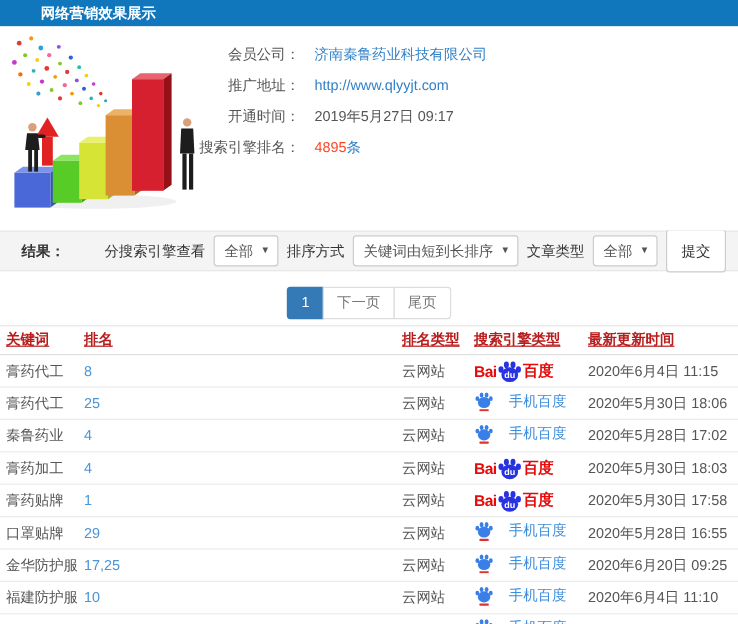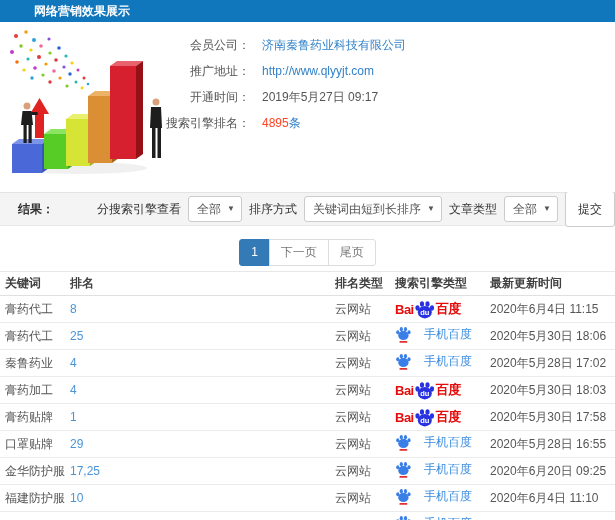--- a/index.html
+++ b/index.html
@@ -17,21 +17,21 @@
   .info-row { display:flex; align-items:center; height:26px; }
   .info-label { width:100px; text-align:right; color:#555; }
   .info-value { margin-left:12px; color:#555; }
   a.blue, .blue { color:var(--link_blue,#3181c8); text-decoration:none; }
   .rank-num { color:var(--rank_red,#ff4422); }
   .rank-suffix { color:var(--link_blue,#3181c8); }
 
   
   .filter-bar { height:34px; background:#f4f4f4; border-top:1px solid #e3e3e3;
     border-bottom:1px solid #e7e7e7; display:flex; align-items:center;
-    padding:0 0 0 18px; }
+    padding:0 10px 0 18px; }
   .result-label { font-weight:bold; color:#333; }
   .filter-controls { margin-left:auto; display:flex; align-items:center; gap:7px; }
   .f-label { font-weight:normal; color:#333; white-space:nowrap; }
   .select { position:relative; background:#fff; border:1px solid #ccc; border-radius:3px;
     height:26px; line-height:24px; padding:0 20px 0 8px; color:#555; cursor:pointer;
     white-space:nowrap; }
   .caret { position:absolute; right:6px; top:0; line-height:24px; font-size:8px; color:#555; }
   .btn-submit { height:36px; background:#fff; border:1px solid #ccc; border-radius:3px;
     padding:0 12px; color:#333; font-size:12px; cursor:pointer;
     font-family:"Liberation Sans","DejaVu Sans",sans-serif; }
@@ -44,21 +44,21 @@
   .page-item.first { border-radius:3px 0 0 3px; margin-left:0; }
   .page-item.last  { border-radius:0 3px 3px 0; }
   .page-item.active { background:var(--accent_blue,#337ab7);
     border-color:var(--accent_blue,#337ab7); color:#fff; }
 
   
   .table-wrap { margin-top:5px; }
   table { width:615px; border-collapse:collapse; table-layout:fixed; }
   col.c1{width:70px;} col.c2{width:265px;} col.c3{width:60px;} col.c4{width:95px;} col.c5{width:125px;}
   thead th { height:24px; border-top:1px solid #e7e7e7; border-bottom:1px solid #e0e0e0;
-    text-align:left; font-weight:bold; color:#404040; font-size:12px; vertical-align:middle; }
+    text-align:left; font-weight:bold; color:#b91c1c; font-size:12px; vertical-align:middle;text-decoration:underline; }
   tbody td { height:27px; border-bottom:1px solid #ebebeb; vertical-align:middle;
     color:#555; font-size:12px; overflow:hidden; white-space:nowrap; }
   th:first-child, td:first-child { padding-left:5px; }
   .rank-link { color:#4a94d9; text-decoration:none; cursor:pointer; }
 
   
   .engine-cell .logo-pc, .engine-cell .logo-mobile { display:none; align-items:center; }
   .engine-cell.baidu-pc .logo-pc { display:inline-flex; }
   .engine-cell.baidu-mobile .logo-mobile { display:inline-flex; }
   .logo-pc { gap:0; }

